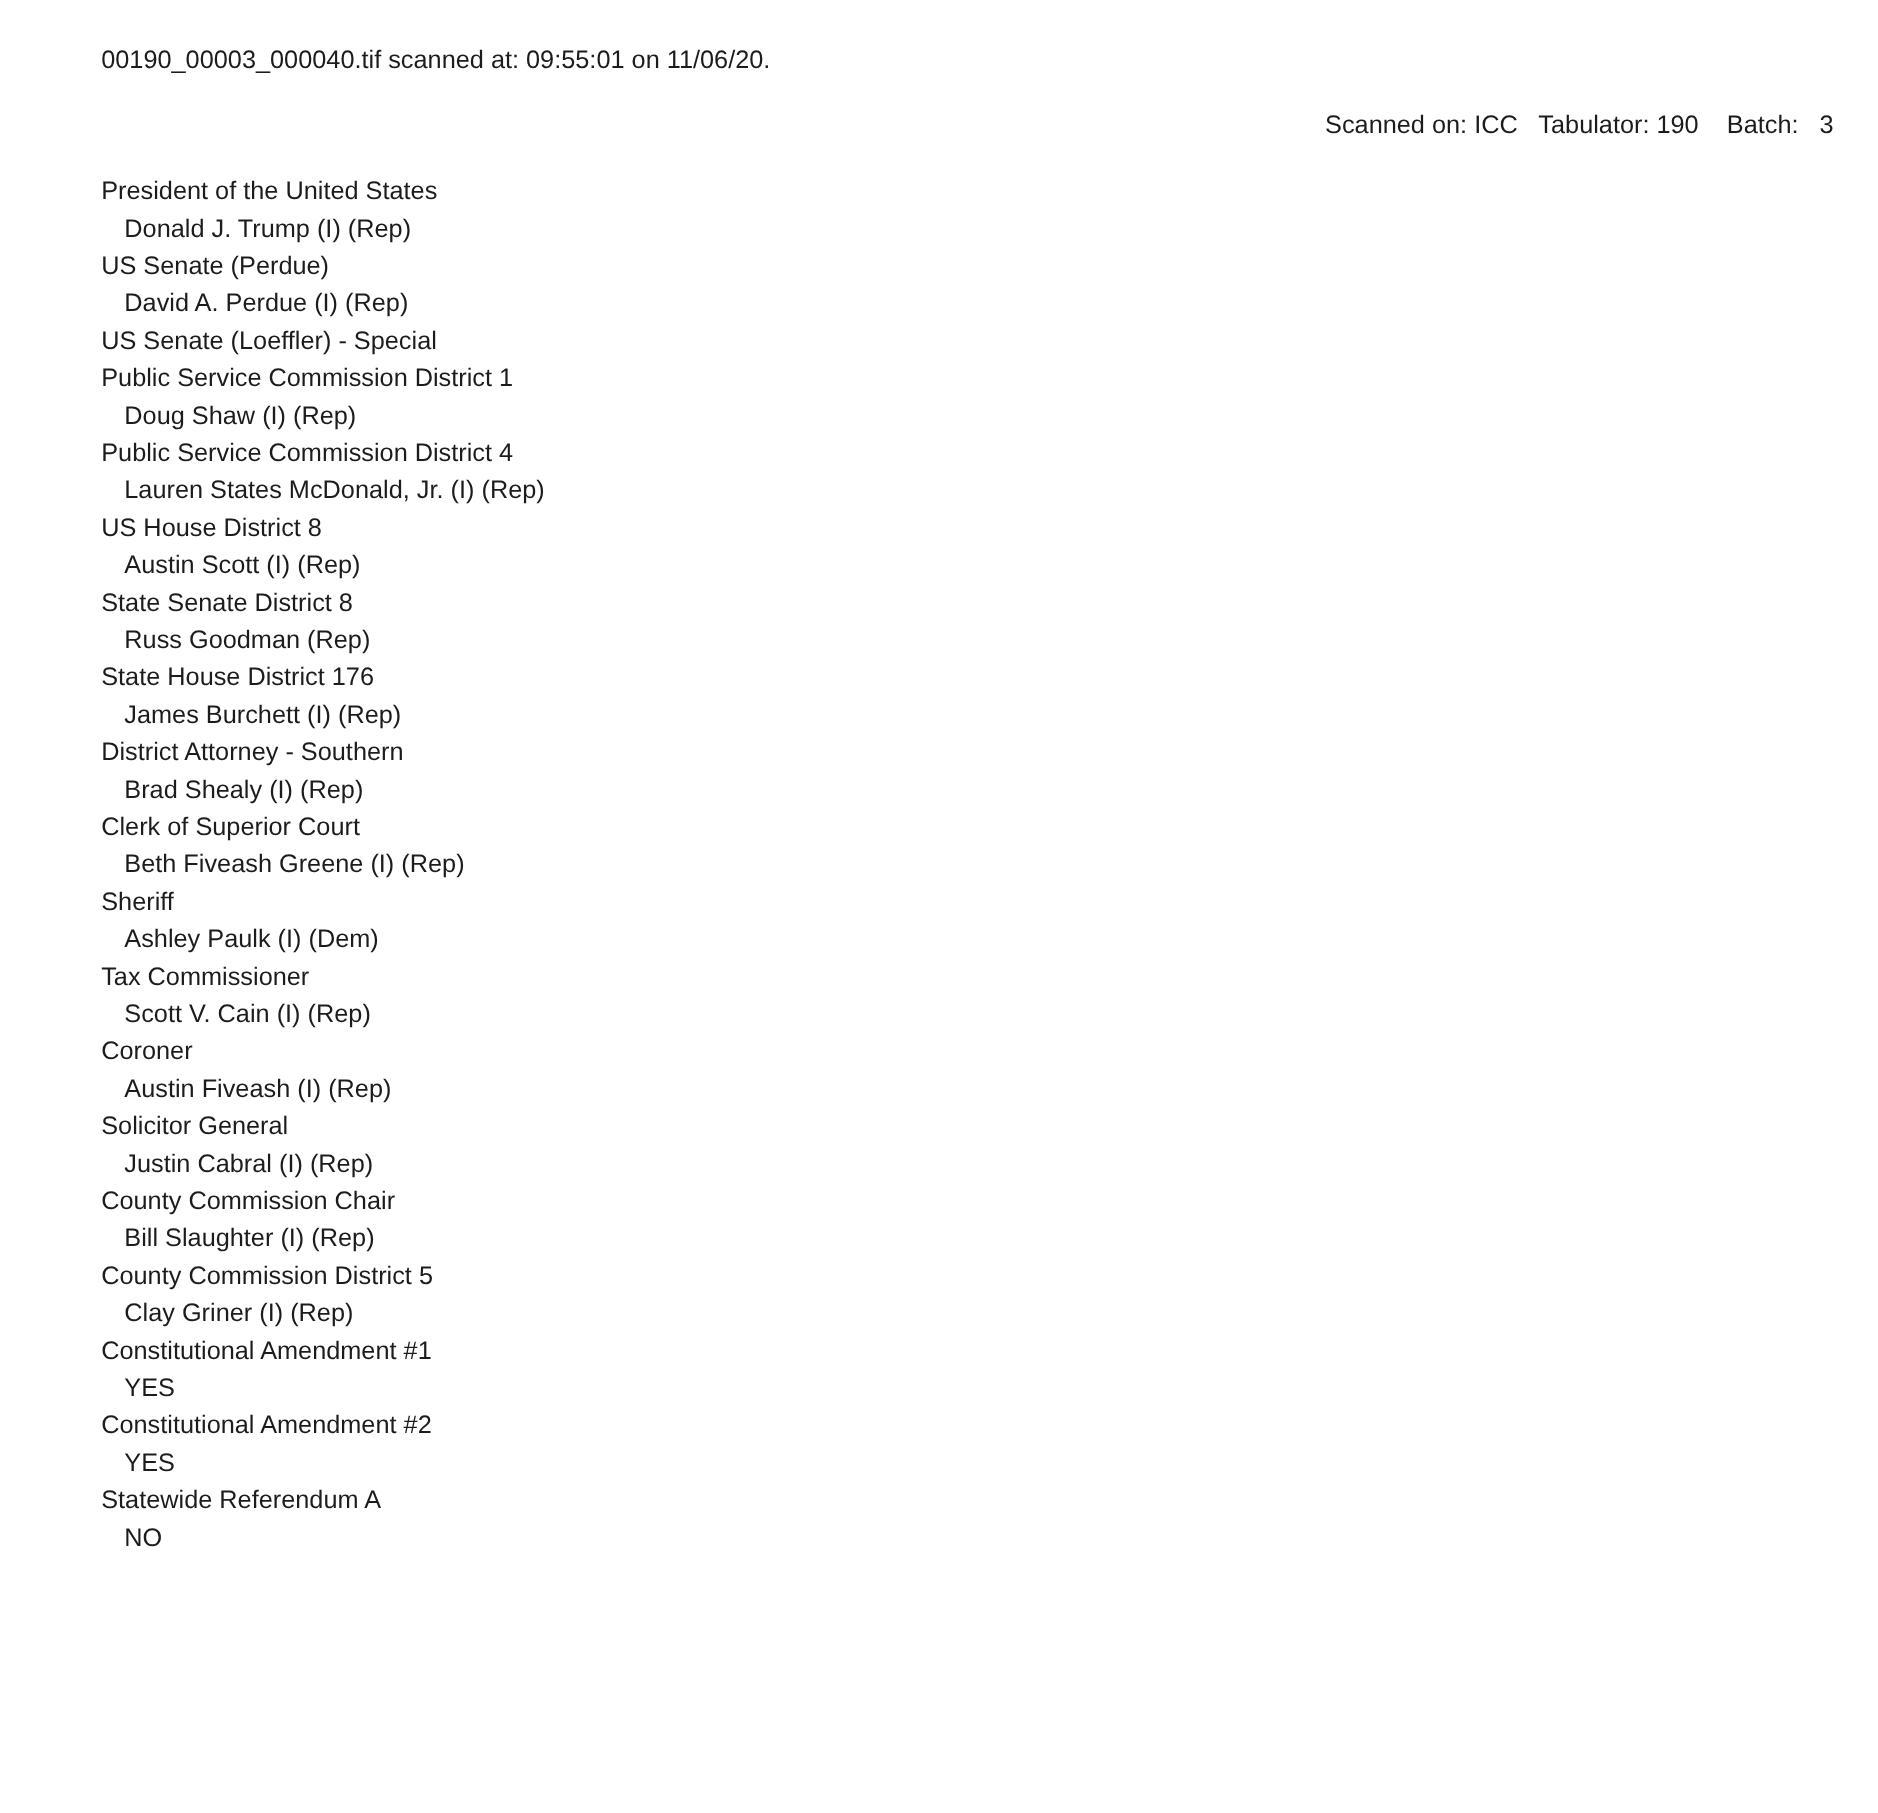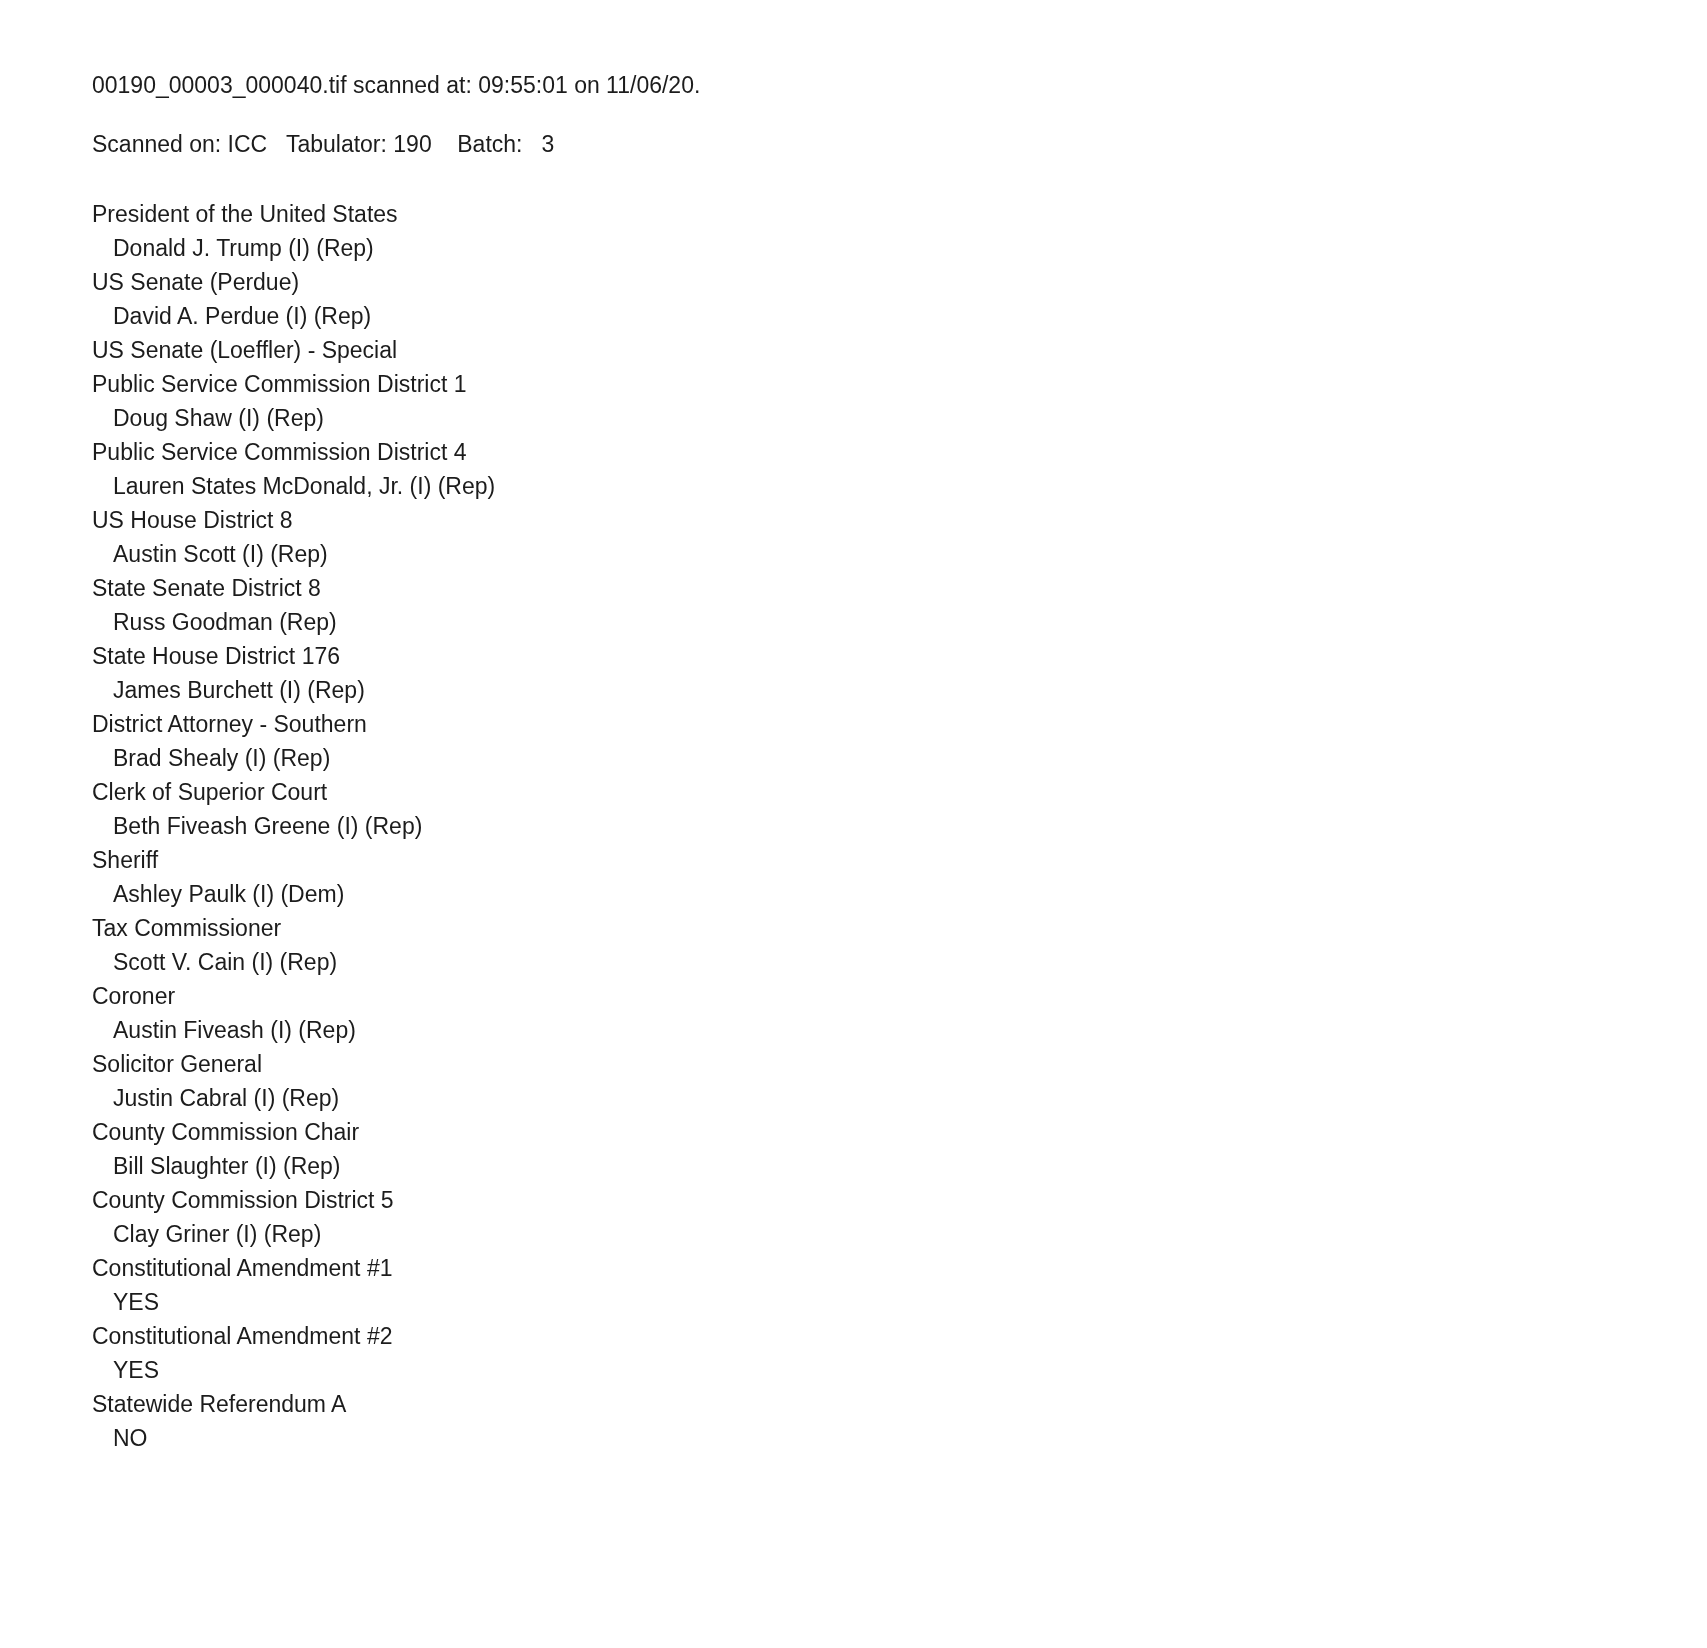--- a/index.html
+++ b/index.html
@@ -8,32 +8,33 @@
     background: #ffffff;
   }
   body {
     width: 1707px;
     height: 1648px;
     font-family: "Liberation Sans", "DejaVu Sans", sans-serif;
     color: #1c1c1c;
     overflow: hidden;
   }
   .doc {
-    padding: 68px 40px 0 92px;
+    padding: 37px 40px 0 92px;
     font-size: 23px;
     line-height: 34px;
   }
   .pre {
     white-space: pre;
   }
   .header-line {
     margin-bottom: 25px;
   }
   .scan-info {
-    margin-bottom: 36px;
+    margin-bottom: 26px;
+    text-align: right;
   }
   .contest-title {
     white-space: pre;
   }
   .contest-selection {
     white-space: pre;
     padding-left: 21px;
   }
 </style>
 </head>

